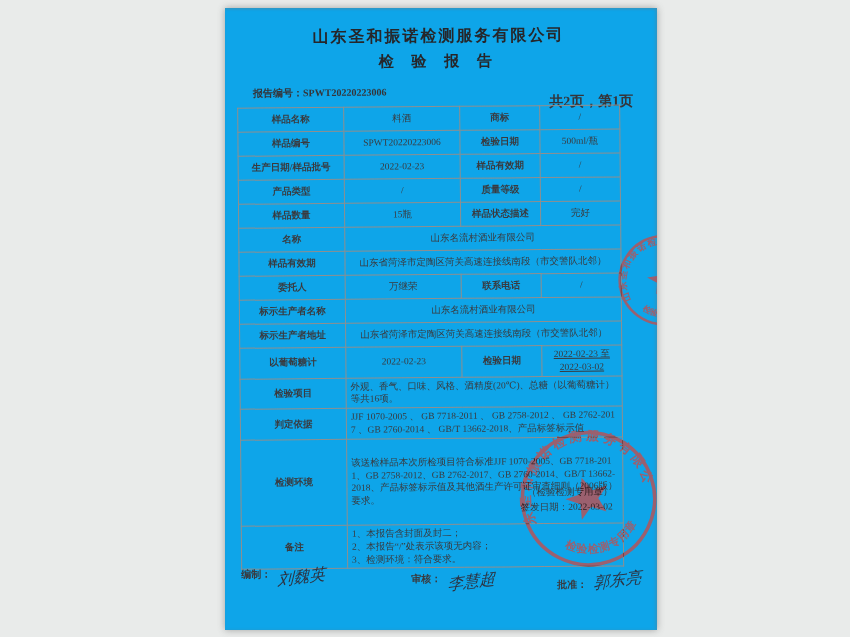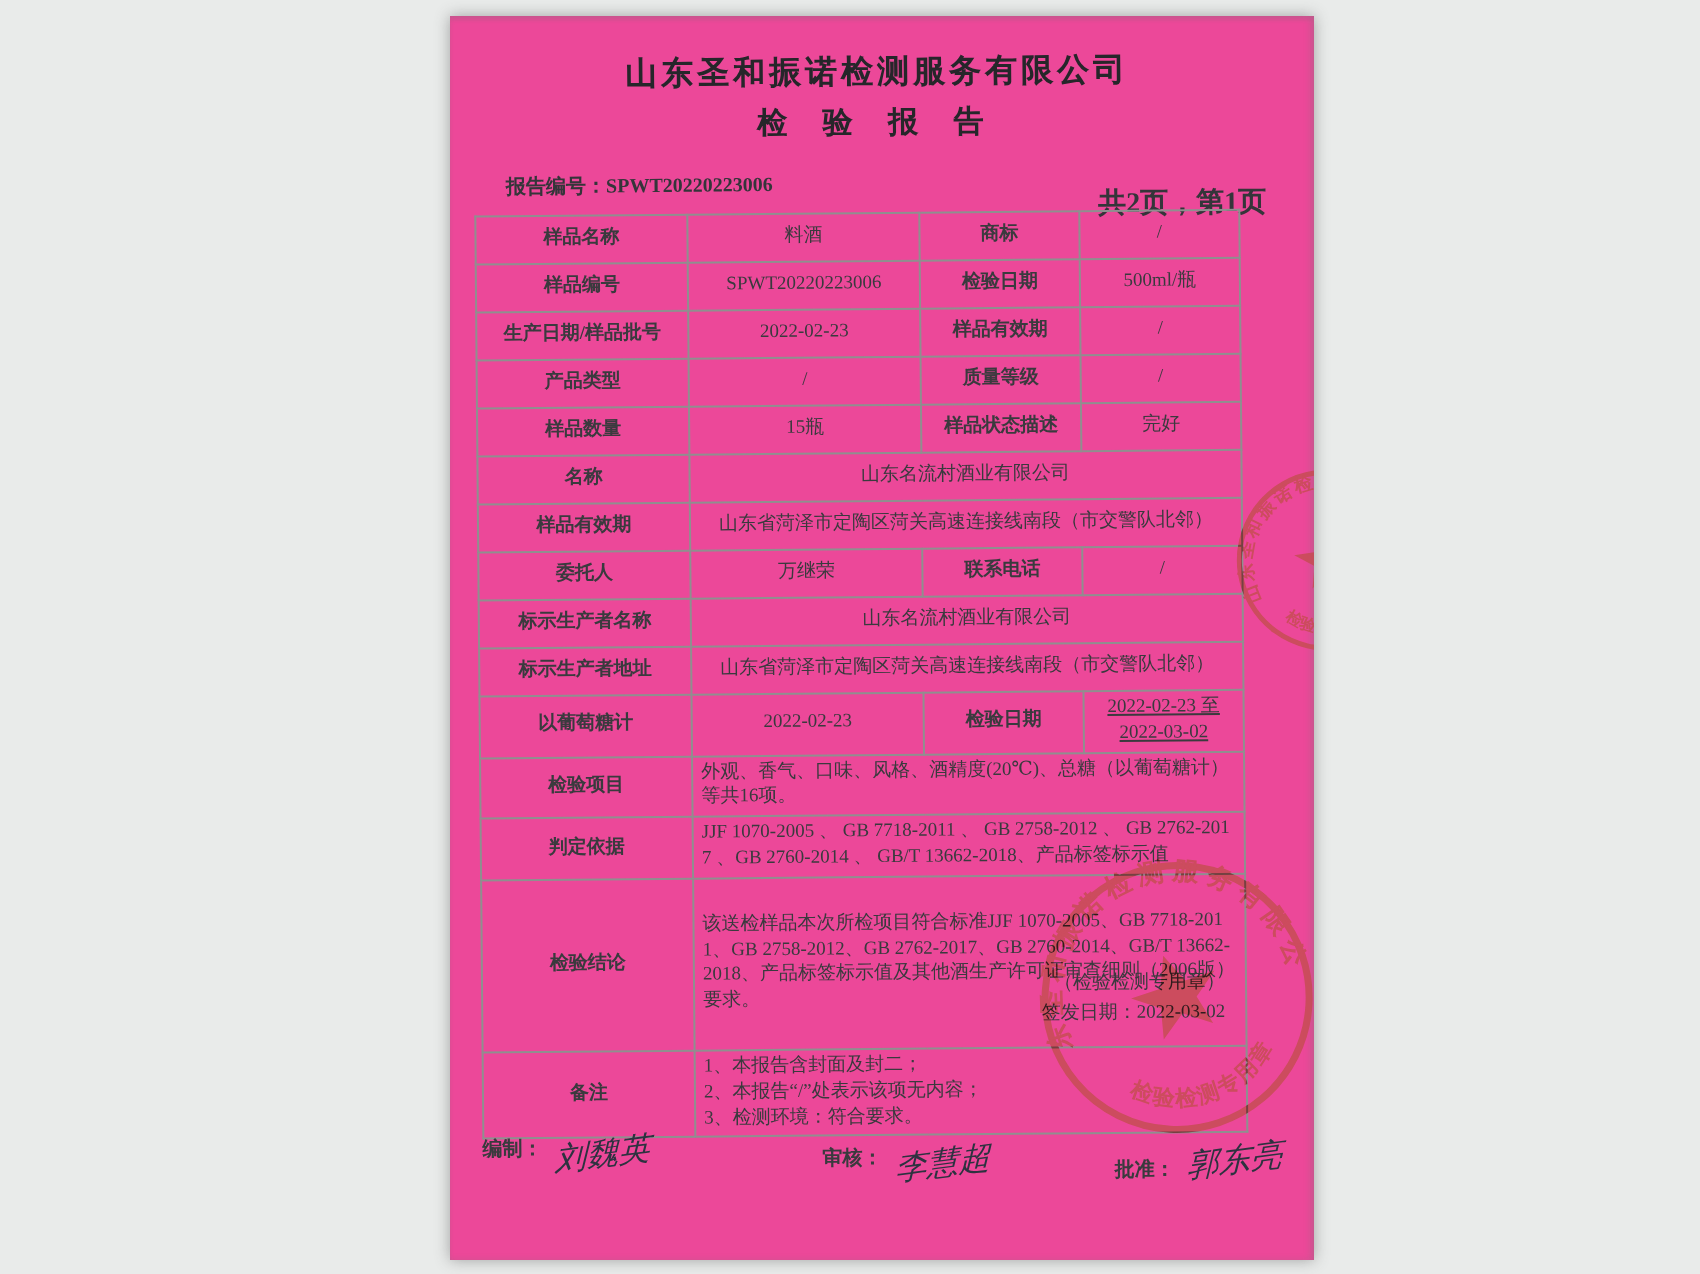--- a/index.html
+++ b/index.html
@@ -4,21 +4,21 @@
 <style>
   html,body{margin:0;padding:0;}
   body{
     width:850px;height:637px;overflow:hidden;
     background:#e9ebea;
     font-family:"Liberation Serif","DejaVu Serif",serif;
     position:relative;
   }
   .paper{
     position:absolute;left:225px;top:8px;width:432px;height:622px;
-    background:#ec4899;
+    background:#0ea5e9;
     box-shadow:0 0 7px rgba(70,70,70,.45), inset -2px 0 3px rgba(120,120,120,.25), inset 0 2px 2px rgba(120,120,120,.2);
     overflow:hidden;
   }
   .paper-inner{position:absolute;inset:0;transform:rotate(-0.5deg);}
   .company-title{
     position:absolute;top:18px;left:0;width:100%;text-align:center;
     font-size:16px;font-weight:bold;letter-spacing:2px;color:#26262a;
   }
   .report-title{
     position:absolute;top:44px;left:0;width:100%;text-align:center;
@@ -144,21 +144,21 @@
           </tr>
           <tr>
             <td class="label">检验项目</td>
             <td colspan="3" class="value left">外观、香气、口味、风格、酒精度(20℃)、总糖（以葡萄糖计）等共16项。</td>
           </tr>
           <tr>
             <td class="label">判定依据</td>
             <td colspan="3" class="value left">JJF 1070-2005 、 GB 7718-2011 、 GB 2758-2012 、 GB 2762-2017 、GB 2760-2014 、 GB/T 13662-2018、产品标签标示值</td>
           </tr>
           <tr class="tall">
-            <td class="label">检验结论</td>
+            <td class="label">检测环境</td>
             <td colspan="3" class="value conclusion-cell">该送检样品本次所检项目符合标准JJF 1070-2005、GB 7718-2011、GB 2758-2012、GB 2762-2017、GB 2760-2014、GB/T 13662-2018、产品标签标示值及其他酒生产许可证审查细则（2006版）要求。<div class="stamp-note-wrap">
                 <div>（检验检测专用章）</div>
                 <div>签发日期：2022-03-02</div>
               </div></td>
           </tr>
           <tr>
             <td class="label">备注</td>
             <td colspan="3" class="value left remarks">
               <div>1、本报告含封面及封二；</div>
               <div>2、本报告“/”处表示该项无内容；</div>

